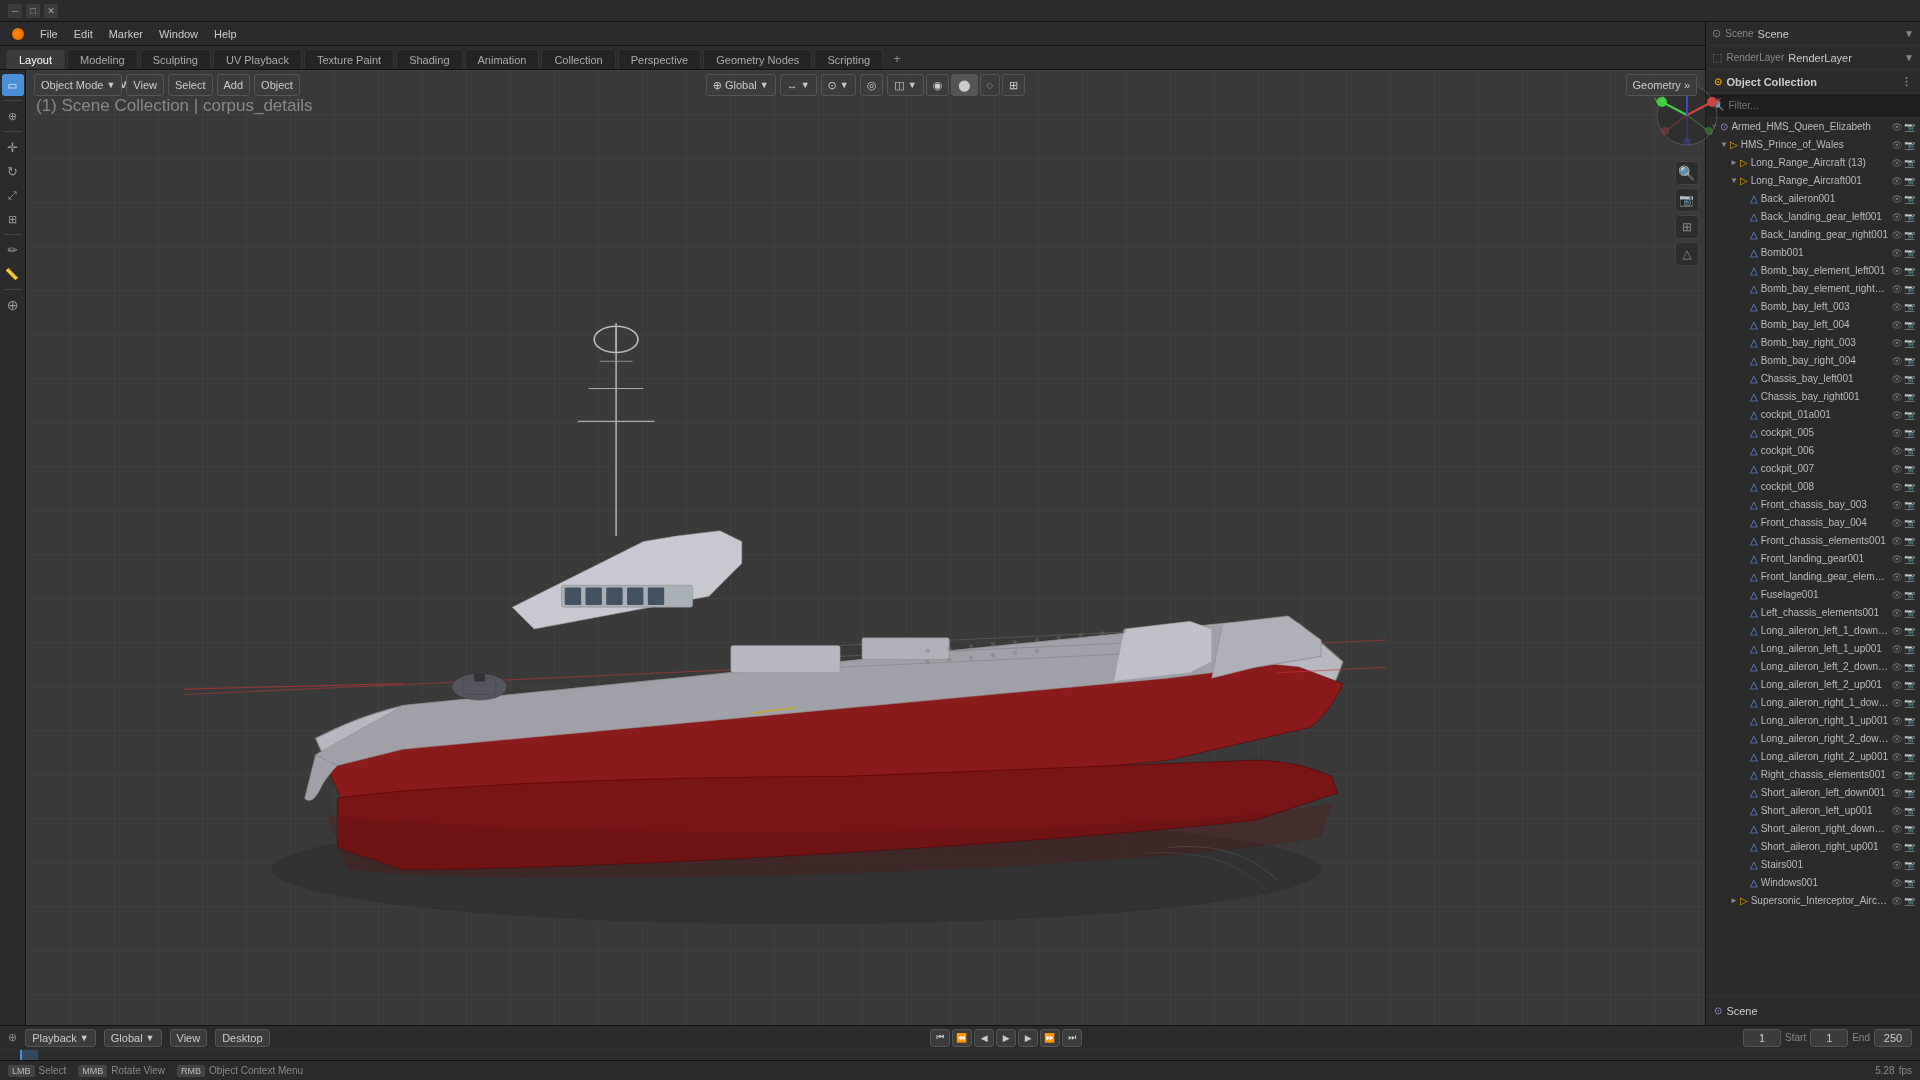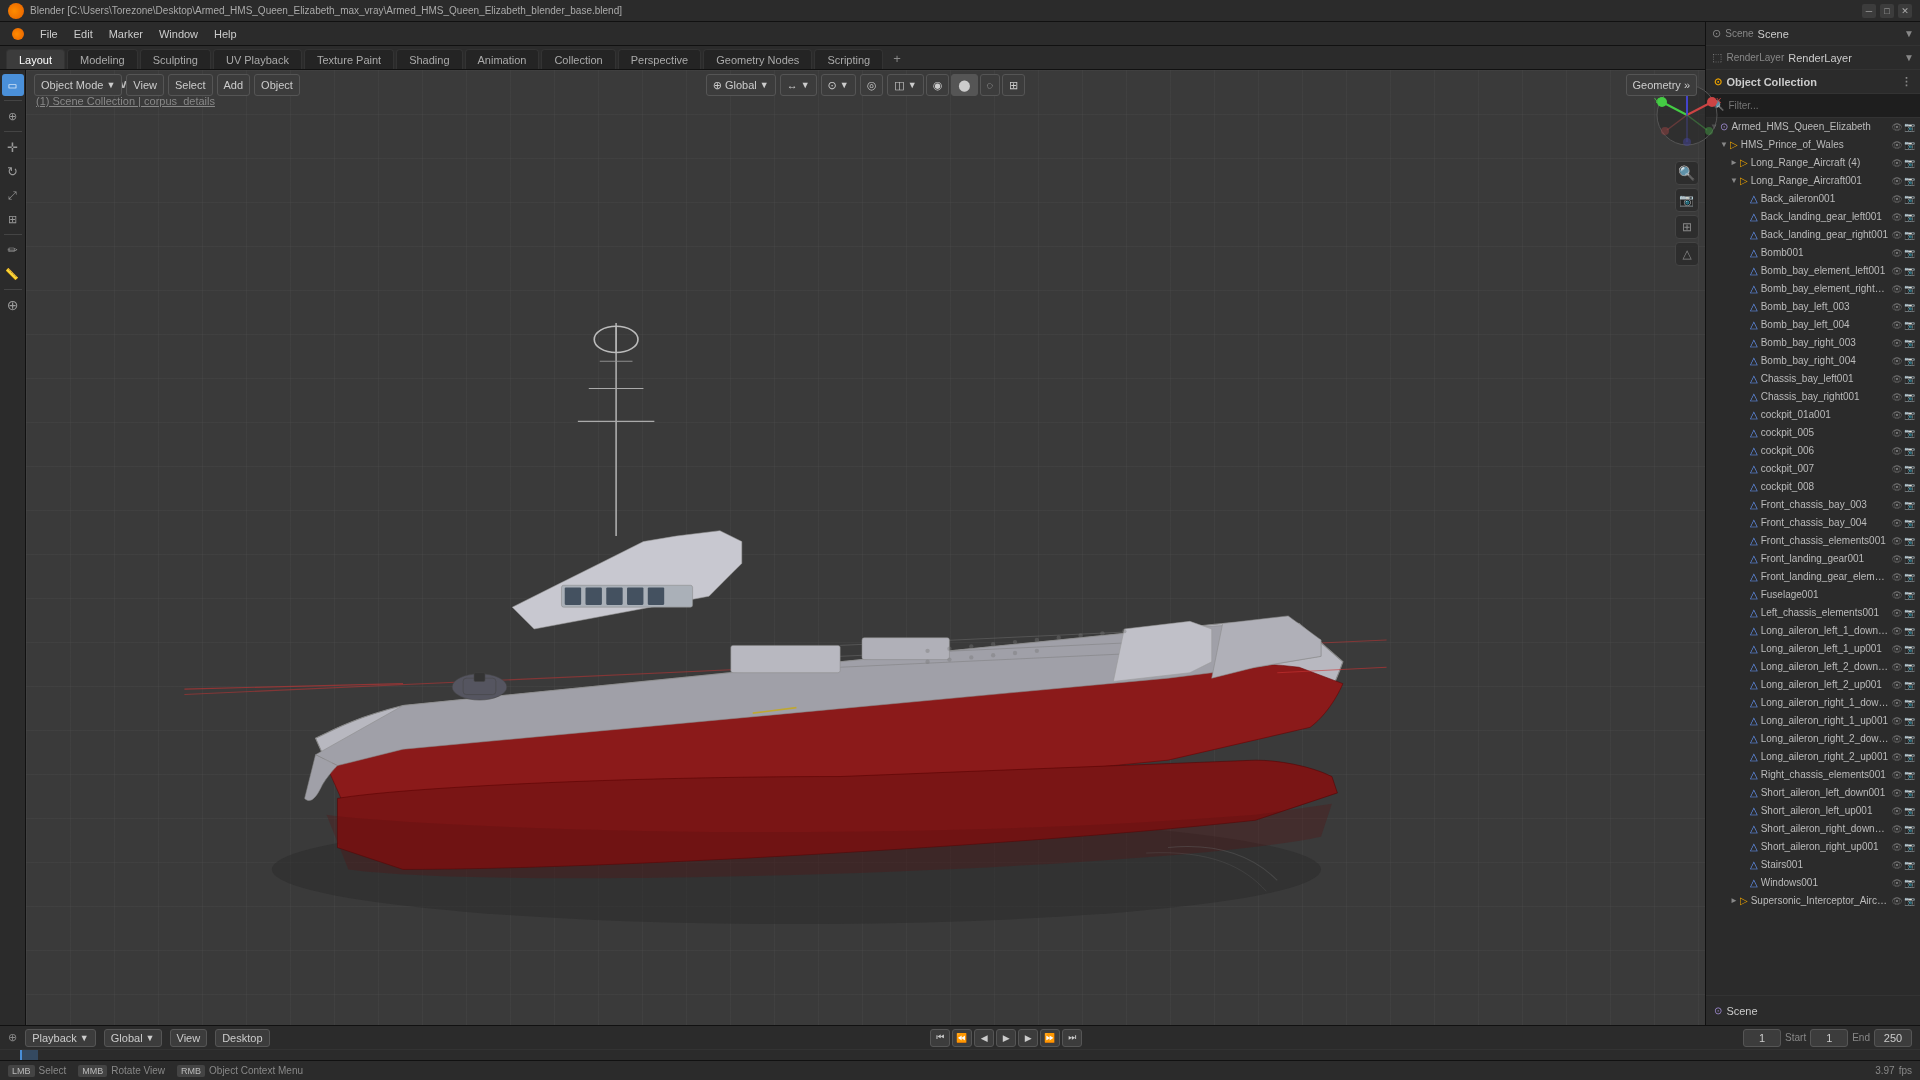--- a/index.html
+++ b/index.html
@@ -197,23 +197,22 @@
       top: 75px; left: 36px;
       z-index: 95;
       line-height: 1.5;
     }
     #viewport-info .info-main {
       font-size: 12px;
       color: #bbb;
       font-weight: bold;
     }
     #viewport-info .info-sub {
-      font-size: 11px;
+      font-size: 17px;
       color: #888;
-      text-decoration: underline;
     }
 
     
     #ship-render {
       position: absolute;
       top: 100px; left: 60px;
       right: 220px;
       bottom: 90px;
       display: flex;
       align-items: center;
@@ -471,24 +470,20 @@
       cursor: pointer;
       color: #888;
       font-size: 12px;
       border: 1px solid #444;
     }
   </style>
 </head>
 <body>
 
 <div id="title-bar">
-  <div class="title-left">
-    <span class="blender-logo"></span>
-    <span style="font-size:10px;color:#aaa;">Blender [C:\Users\Torezone\Desktop\Armed_HMS_Queen_Elizabeth_max_vray\Armed_HMS_Queen_Elizabeth_blender_base.blend]</span>
-  </div>
   <div class="window-controls">
     <div class="win-btn">─</div>
     <div class="win-btn">□</div>
     <div class="win-btn close">✕</div>
   </div>
 </div>
 
 <div id="menu-bar">
   <div class="menu-item">
     <span class="blender-logo" style="width:12px;height:12px;"></span>
@@ -759,21 +754,21 @@
         <span class="arrow" style="font-size: 8px; min-width: 8px;">▼</span>
         <span class="obj-icon oi-collection" style="font-size: 10px; margin-right: 3px;">▷</span>
         <span class="item-name">HMS_Prince_of_Wales</span>
         <span class="outliner-visibility" style="font-size: 9px;">👁</span>
         <span class="outliner-visibility" style="font-size: 9px;">📷</span>
       </div>
       <div class="outliner-item">
         <span class="indent" style="width: 20px;"></span>
         <span class="arrow" style="font-size: 8px; min-width: 8px;">►</span>
         <span class="obj-icon oi-collection" style="font-size: 10px; margin-right: 3px;">▷</span>
-        <span class="item-name">Long_Range_Aircraft (4)</span>
+        <span class="item-name">Long_Range_Aircraft (13)</span>
         <span class="outliner-visibility" style="font-size: 9px;">👁</span>
         <span class="outliner-visibility" style="font-size: 9px;">📷</span>
       </div>
       <div class="outliner-item">
         <span class="indent" style="width: 20px;"></span>
         <span class="arrow" style="font-size: 8px; min-width: 8px;">▼</span>
         <span class="obj-icon oi-collection" style="font-size: 10px; margin-right: 3px;">▷</span>
         <span class="item-name">Long_Range_Aircraft001</span>
         <span class="outliner-visibility" style="font-size: 9px;">👁</span>
         <span class="outliner-visibility" style="font-size: 9px;">📷</span>
@@ -1225,16 +1220,16 @@
   <div class="status-item">
     <span class="status-key">MMB</span>
     <span>Rotate View</span>
   </div>
   <div class="status-item">
     <span class="status-key">RMB</span>
     <span>Object Context Menu</span>
   </div>
   <div style="flex:1;"></div>
   <div class="status-item">
-    <span>3.97</span>
+    <span>5.28</span>
     <span> fps</span>
   </div>
 </div>
 
 </body></html>

